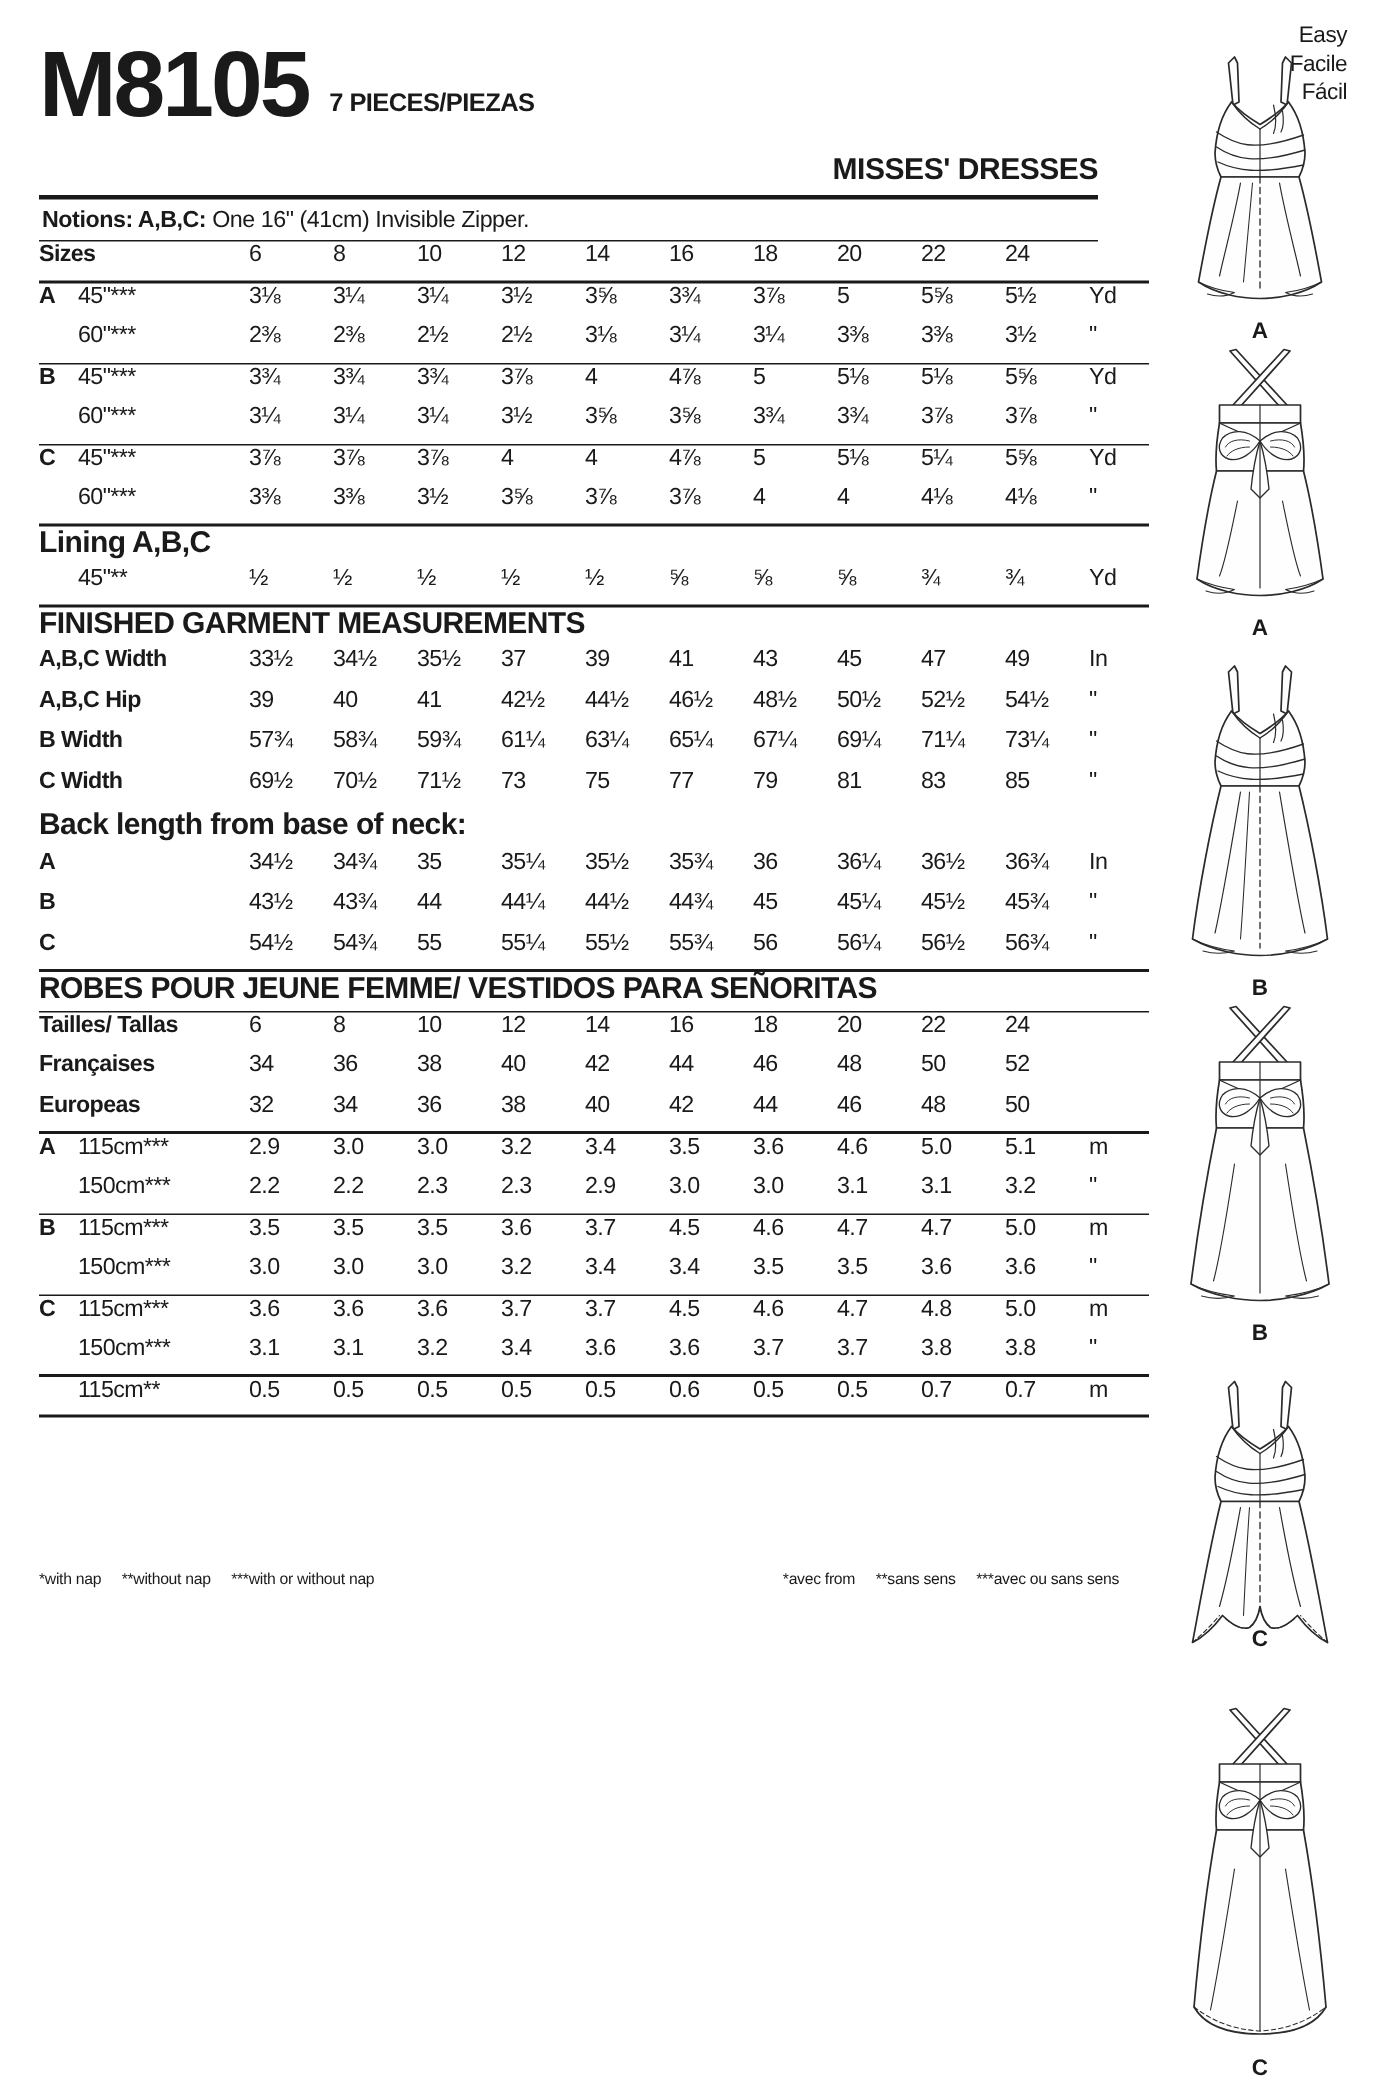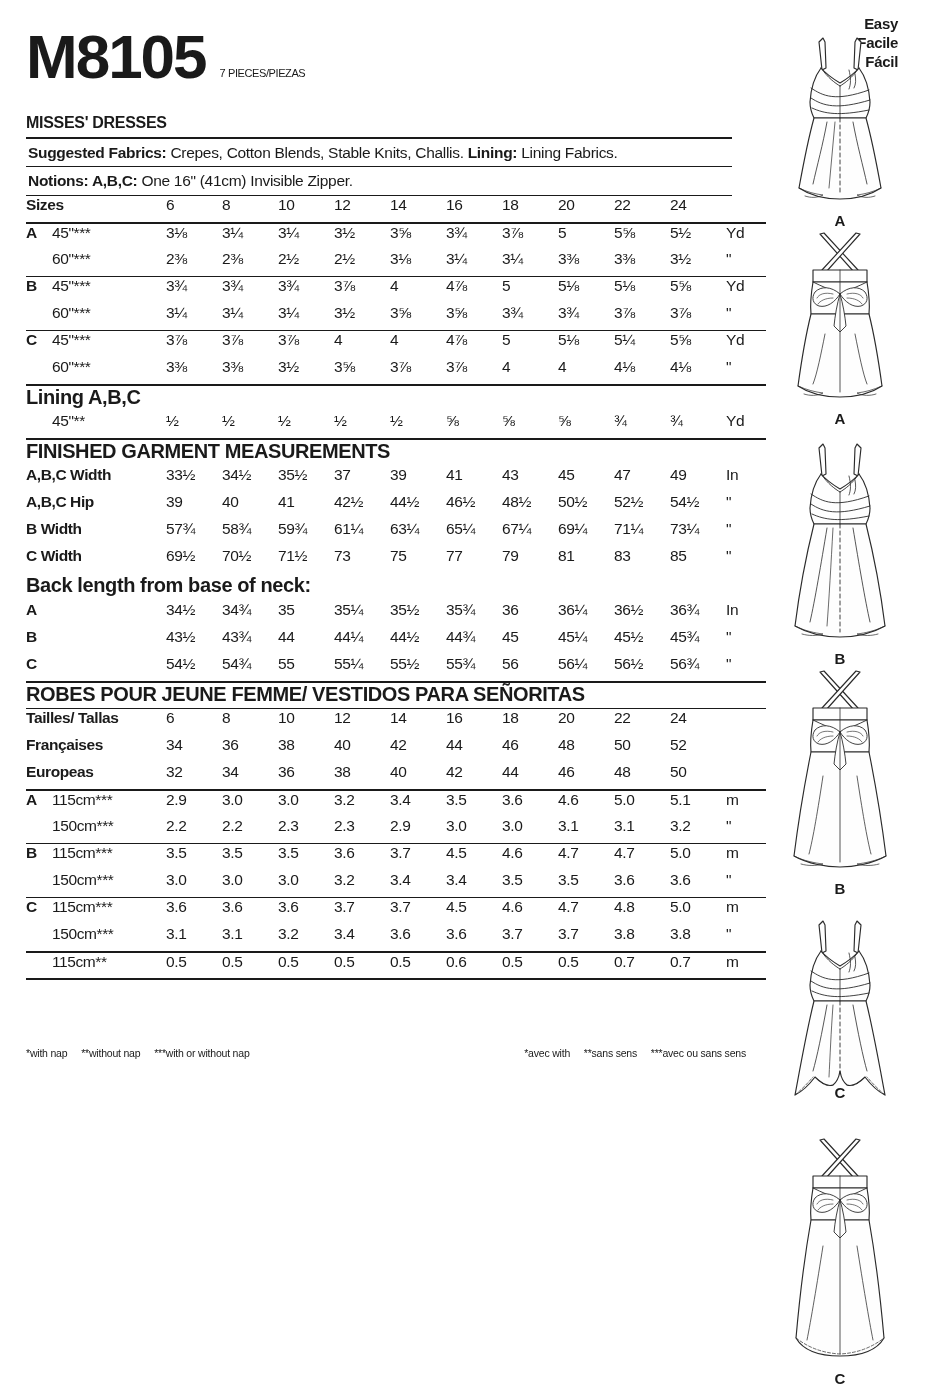--- a/index.html
+++ b/index.html
@@ -15,23 +15,23 @@
   .page { position:absolute; left:0; top:0; width:928px; height:1396px; }
 
   
   .left { position:absolute; left:26px; top:18px; width:706px; }
 
   .titlerow { display:flex; align-items:flex-end; gap:14px; height:70px; }
   .patno {
     font-size: 62px; font-weight: 700; letter-spacing: -2px;
     line-height: 62px; font-family:"Liberation Sans", sans-serif;
   }
-  .pieces { font-size: 11px; font-weight: 400; letter-spacing:-0.4px; padding-bottom:9px; }
-
-  .category { font-size: 16px; font-weight: 700; letter-spacing:-0.3px; margin-top: 26px; margin-bottom: 5px; }
+  .pieces { font-size: 17px; font-weight: 700; letter-spacing:-0.4px; padding-bottom:9px; }
+
+  .category { font-size: 20px; font-weight: 700; letter-spacing:-0.3px; margin-top: 14px; margin-bottom: 5px; text-align: right; }
 
   .rule-thick { border-top: 2.3px solid #1a1a1a; }
   .rule-thin  { border-top: 1.3px solid #1a1a1a; }
 
   .textrow { font-size: 15.5px; letter-spacing:-0.3px; padding: 4px 0 4px 2px; line-height:1.25; }
   .textrow b { font-weight: 700; }
 
   table.grid { border-collapse: collapse; width: 706px; table-layout: fixed; font-size:15.5px; }
   table.grid td { padding: 0; vertical-align: baseline; letter-spacing:-0.4px; }
 
@@ -51,47 +51,41 @@
   .sep-thin  td { border-bottom: 1.3px solid #1a1a1a; }
   .pad-top td { padding-top: 4px; }
 
   .footnotes { position:absolute; left:26px; top:1046px; width:720px; font-size:10.5px; letter-spacing:-0.2px; }
   .fn-line { display:flex; justify-content:space-between; line-height:1.45;gap:48px; }
   .fn-left span { margin-right: 11px; }
   .fn-right span { margin-left: 11px; }
 
   
   .right { position:absolute; left:752px; top:14px; width:176px; }
-  .difficulty { text-align:right; padding-right:30px; font-size:15px; font-weight:700; line-height:19px; letter-spacing:-0.3px; }
+  .difficulty { text-align:right; padding-right:30px; font-size:15px; font-weight:400; line-height:19px; letter-spacing:-0.3px; }
   .views { position:absolute; left:752px; top:14px; width:176px; }
   .view { position:absolute; width:176px; text-align:center; }
   .view svg { display:block; margin:0 auto; }
   .viewlabel { font-size:15px; font-weight:600; margin-top:1px; letter-spacing:0px; }
 </style>
 </head>
 <body>
 
 <div class="page">
 
   <div class="left">
 
     <div class="titlerow">
       <div class="patno">M8105</div>
       <div class="pieces">7 PIECES/PIEZAS</div>
     </div>
 
     <div class="category">MISSES' DRESSES</div>
 
     <div class="rule-thick"></div>
-    <div class="textrow">
-      <b>Suggested Fabrics:</b>
-      <span>Crepes, Cotton Blends, Stable Knits, Challis.</span>
-      <b>Lining:</b>
-      <span>Lining Fabrics.</span>
-    </div>
 
     <div class="rule-thin"></div>
     <div class="textrow">
       <b>Notions: A,B,C:</b>
       <span>One 16" (41cm) Invisible Zipper.</span>
     </div>
     <div class="rule-thin"></div>
 
     <table class="grid">
       <colgroup>
@@ -510,21 +504,21 @@
   </div>
 
   <div class="footnotes">
     <div class="fn-line">
       <div class="fn-left">
         <span>*with nap</span>
         <span>**without nap</span>
         <span>***with or without nap</span>
       </div>
       <div class="fn-right">
-        <span>*avec with</span>
+        <span>*avec from</span>
         <span>**sans sens</span>
         <span>***avec ou sans sens</span>
       </div>
     </div>
   </div>
 
   <div class="right">
     <div class="difficulty">
       <div>Easy</div>
       <div>Facile</div>

